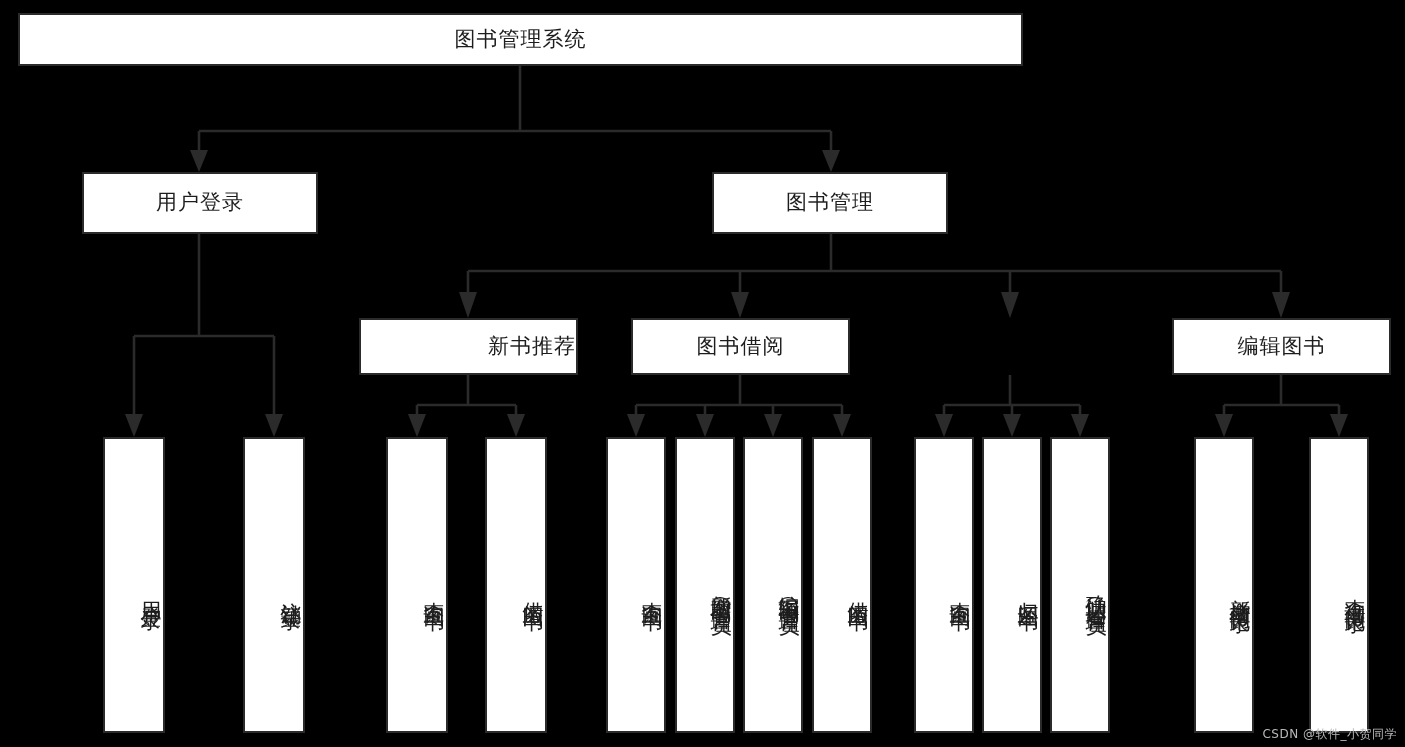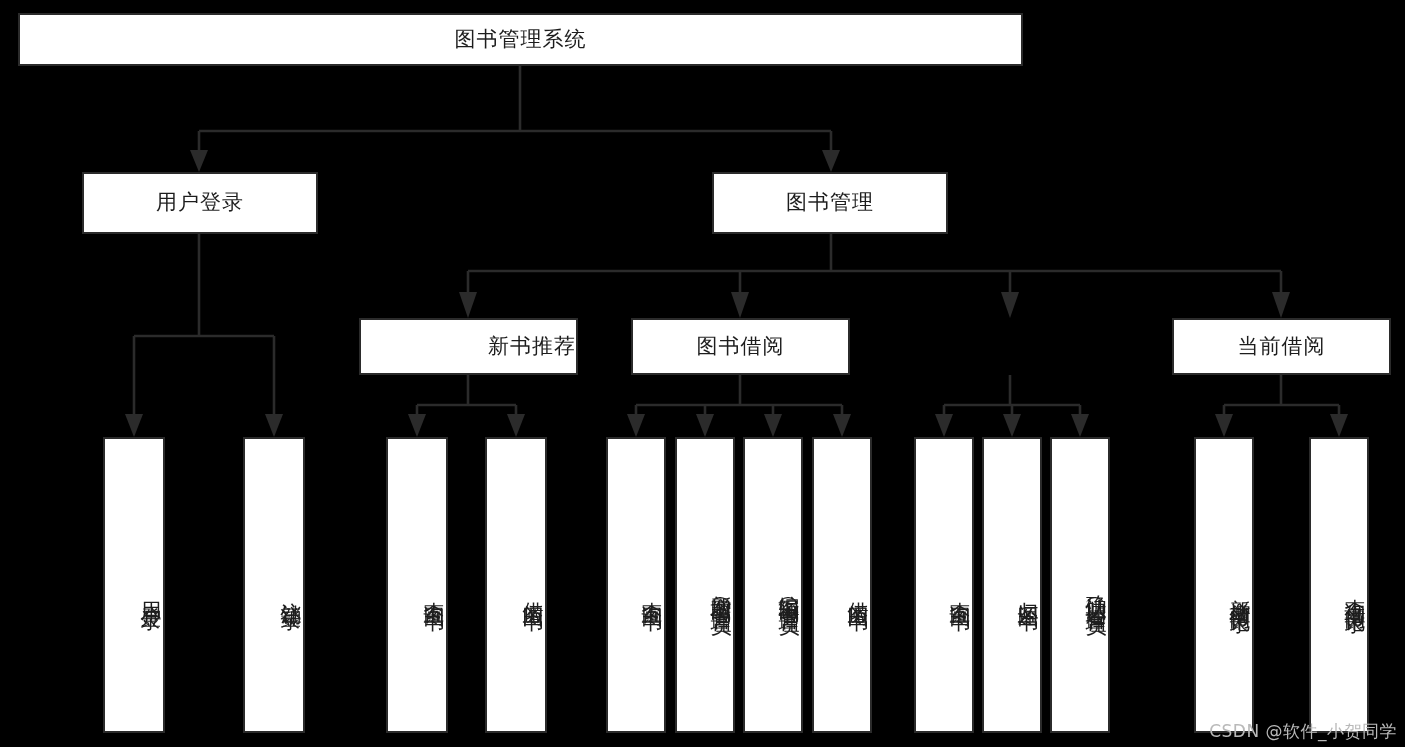--- a/index.html
+++ b/index.html
@@ -52,21 +52,21 @@
     padding-top: 12px;
   }
   .node .label {
     display: block;
     white-space: nowrap;
   }
   .watermark {
     position: absolute;
     right: 8px;
     bottom: 4px;
-    font-size: 17px;
+    font-size: 12px;
     color: #b9b9b9;
     letter-spacing: 0.5px;
     z-index: 5;
     white-space: nowrap;
   }
 </style>
 </head>
 <body>
 
 <div id="canvas">
@@ -159,21 +159,21 @@
     <span class="label">图书管理</span>
   </div>
 
   <div class="node horizontal" style="left:359px; top:318px; width:219px; height:57px;justify-content:flex-end;">
     <span class="label">新书推荐</span>
   </div>
   <div class="node horizontal" style="left:631px; top:318px; width:219px; height:57px;text-align:center;">
     <span class="label">图书借阅</span>
   </div>
   <div class="node horizontal" style="left:1172px; top:318px; width:219px; height:57px;">
-    <span class="label">当前借阅</span>
+    <span class="label">编辑图书</span>
   </div>
 
   <div class="node vertical" style="left:103px; top:437px; width:62px; height:296px;">
     <span class="label">用户登录</span>
   </div>
   <div class="node vertical" style="left:243px; top:437px; width:62px; height:296px;">
     <span class="label">注销登录</span>
   </div>
 
   <div class="node vertical" style="left:386px; top:437px; width:62px; height:296px;">

